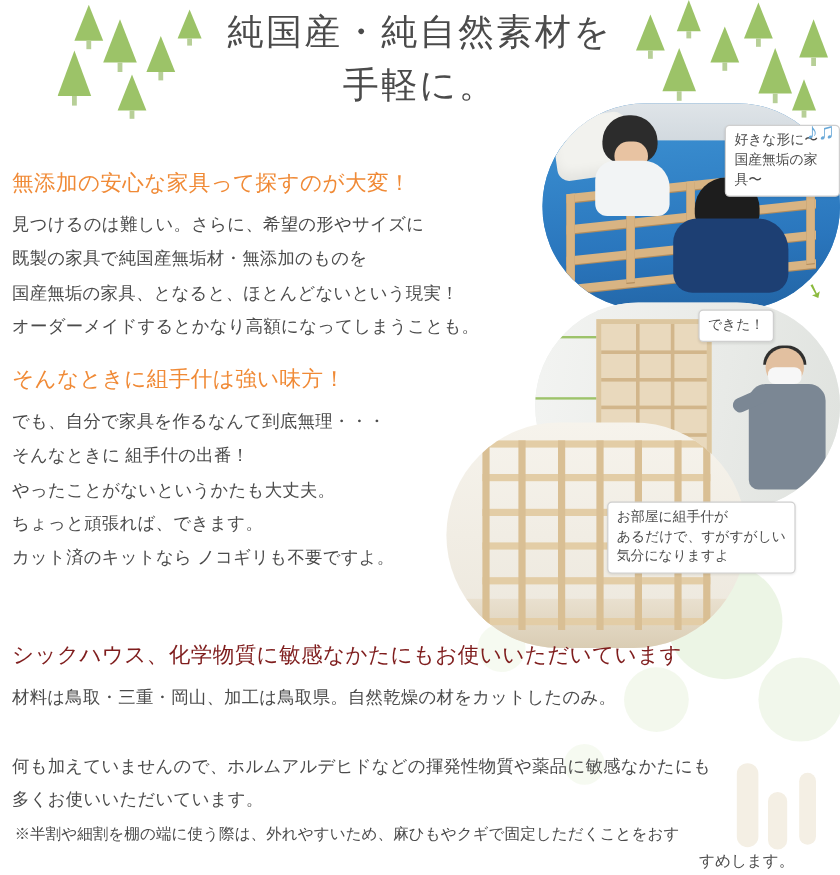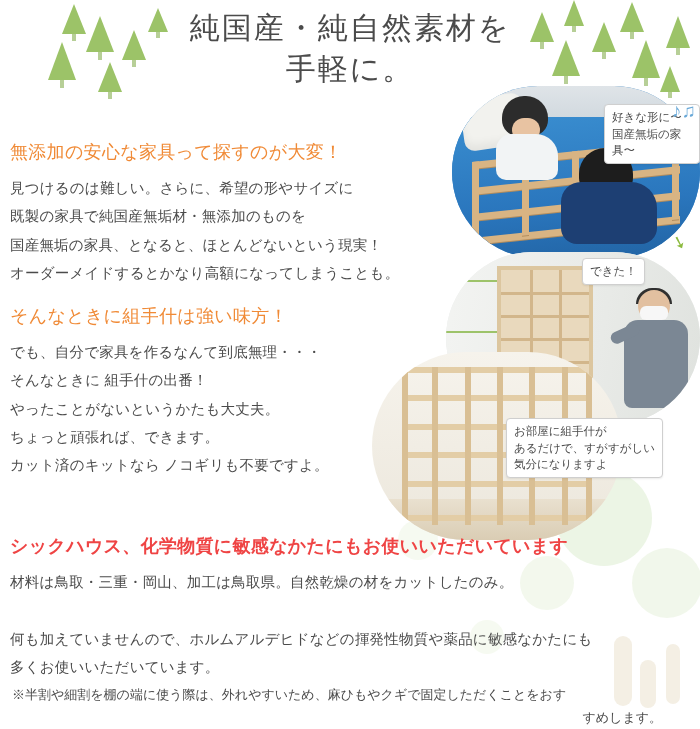--- a/index.html
+++ b/index.html
@@ -61,39 +61,39 @@
     top: 6px;
     width: 700px;
     text-align: center;
     color: #4b4b4b;
     font-size: 30px;
     line-height: 1.45;
     letter-spacing: 2px;
     font-weight: normal;
     margin: 0;
   }
-  .headline .l2 { display: block; font-family: Liberation Mono, monospace; }
+  .headline .l2 { display: block; }
 
   
   .textcol {
     position: absolute;
     left: 10px;
     top: 115px;
     width: 440px;
     margin-top: 24px;
   }
   .sec-title {
     font-size: 18px;
     line-height: 1.5;
     letter-spacing: .3px;
     margin: 0 0 8px 0;
     font-weight: normal;
   }
   .sec-title.orange { color: #f08a36; }
-  .sec-title.green  { color: #ef4444; font-weight: bold; }
+  .sec-title.green  { color: #7f1d1d; }
   .body-line {
     color: #4b4b4b;
     font-size: 14.5px;
     line-height: 1.95;
     letter-spacing: .2px;
   }
   .sec { margin-bottom: 16px; }
   .sec.s2 { margin-bottom: 14px; }
 
   .wide {

